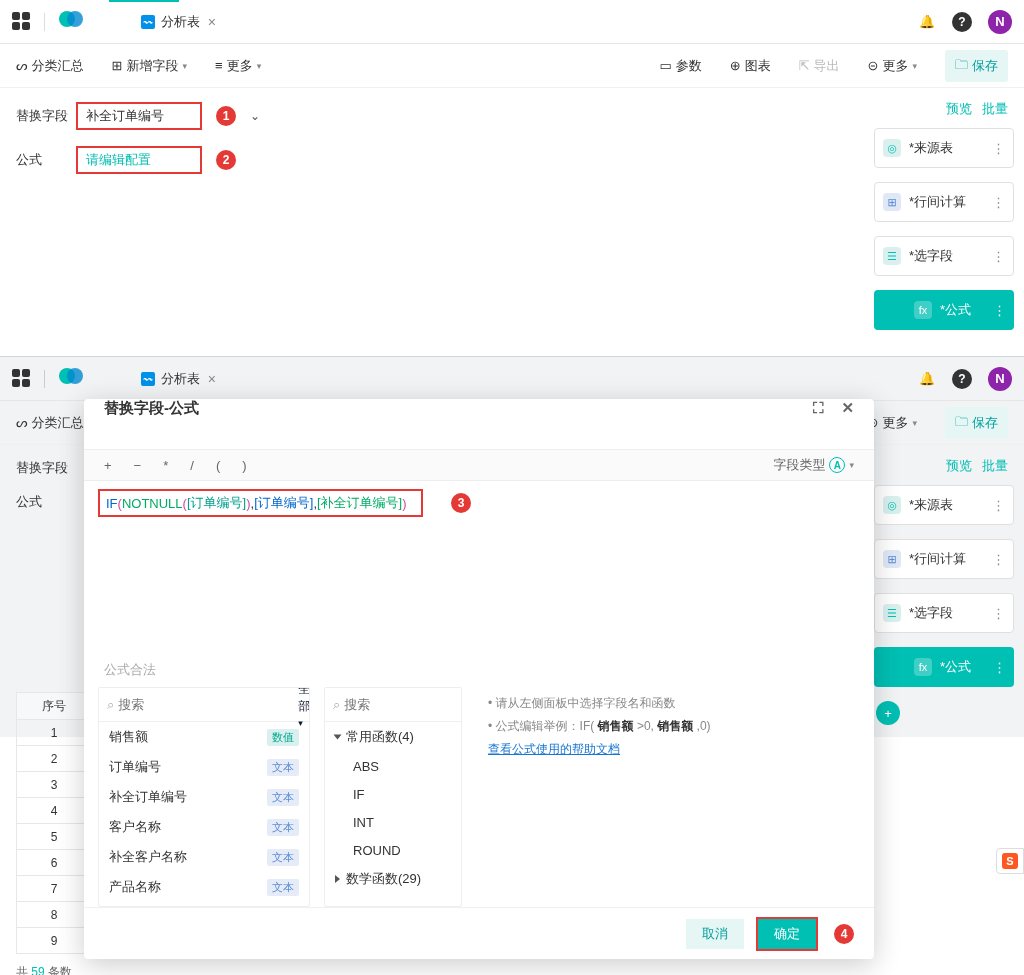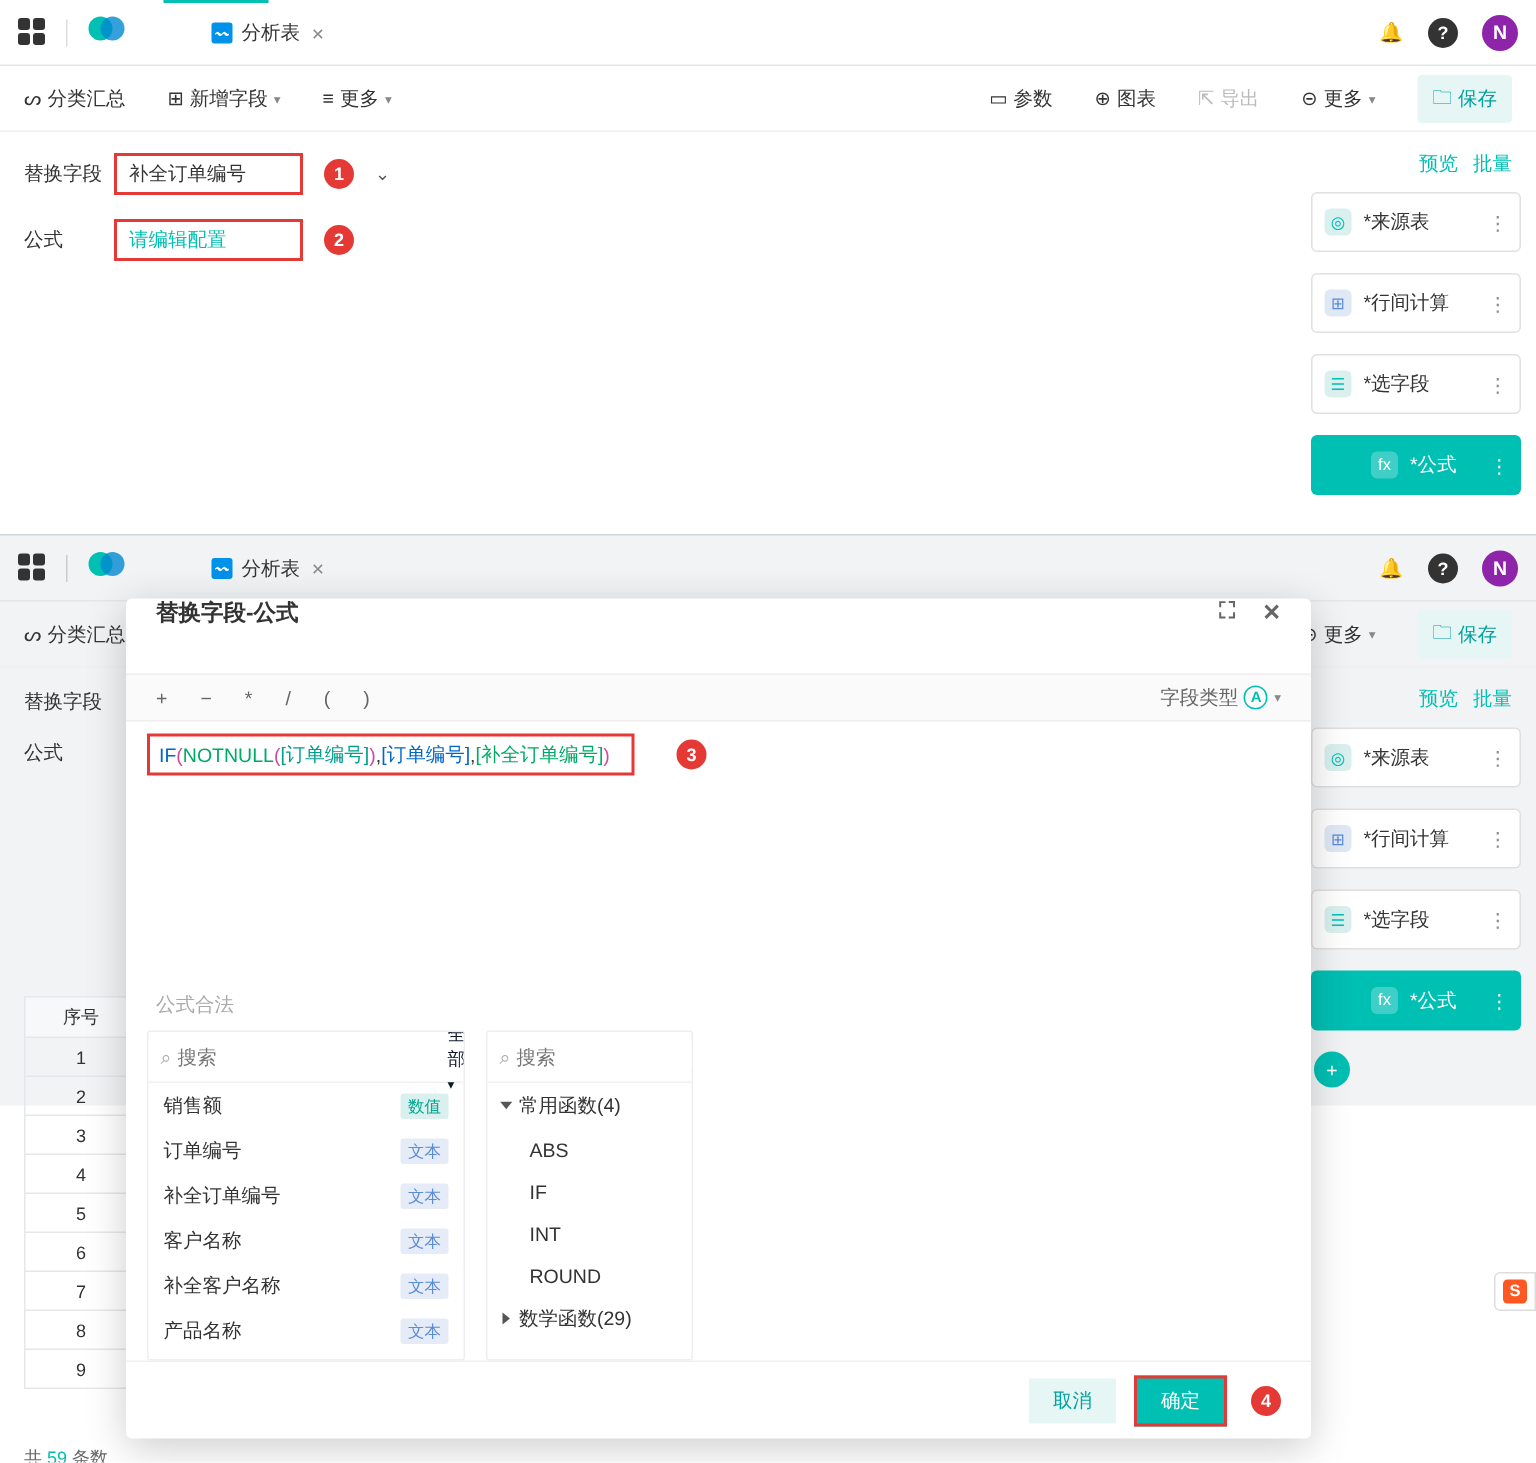--- a/index.html
+++ b/index.html
@@ -91,21 +91,21 @@
 .tri.down { transform: rotate(90deg); }
 .fn-child { padding-left: 28px; height: 28px; display: flex; align-items: center; }
 .hint { color: #888; margin-bottom: 6px; }
 .hint b { color: #333; }
 .linkd { color: #1976d2; text-decoration: underline; }
 .mfoot { height: 52px; display: flex; align-items: center; justify-content: flex-end; padding: 0 20px; gap: 4px; border-top: 1px solid #f0f0f0; }
 .btn-cancel { padding: 6px 16px; background: #e6f6f5; color: #00a19e; margin-right: 8px; cursor: pointer; }
 .btn-ok { padding: 6px 16px; background: #00bfb3; color: #fff; cursor: pointer; border: 2px solid #e53935; }
 
 
-.tstub { position: absolute; left: 16px; top: 664px; width: 76px; }
+.tstub { position: absolute; left: 16px; top: 692px; width: 76px; }
 .thdr { height: 28px; border: 1px solid #e4e8eb; display: flex; align-items: center; justify-content: center; font-size: 12px; background: #f7f8fa; }
 .tcell { height: 26px; border: 1px solid #e4e8eb; border-top: none; display: flex; align-items: center; justify-content: center; font-size: 12px; }
 .tfoot { position: absolute; left: 16px; top: 964px; font-size: 12px; color: #666; }
 .tfoot .n { color: #00bfb3; }
 
 
 .sogou { position: absolute; right: 0; top: 848px; width: 28px; height: 26px; background: #fff; border: 1px solid #ddd; border-radius: 4px 0 0 4px; display: flex; align-items: center; justify-content: center; z-index: 5; }
 .sogou span:first-child { width: 16px; height: 16px; border-radius: 3px; background: #ff5722; color: #fff; display: flex; align-items: center; justify-content: center; font-size: 11px; font-weight: bold; }
 </style>
 </head>
@@ -366,20 +366,25 @@
             <div class="fn-child">IF</div>
             <div class="fn-child">INT</div>
             <div class="fn-child">ROUND</div>
           </div>
         <div class="fn-item">
             <span class="tri"></span>
             <span>数学函数(29)</span>
           </div>
       </div>
     </div>
+    <div class="col3">
+      <div class="hint">• <span>请从左侧面板中选择字段名和函数</span></div>
+      <div class="hint">• <span>公式编辑举例：IF( </span><b>销售额</b><span> &gt;0, </span><b>销售额</b><span> ,0)</span></div>
+      <div><a class="linkd">查看公式使用的帮助文档</a></div>
+    </div>
   </div>
   <div class="mfoot">
     <span class="btn-cancel">取消</span>
     <span class="btn-ok">确定</span>
     <span class="badge-num" style="margin-left:12px">4</span>
   </div>
 </div>
 
 <div class="sogou">
     <span>S</span>

